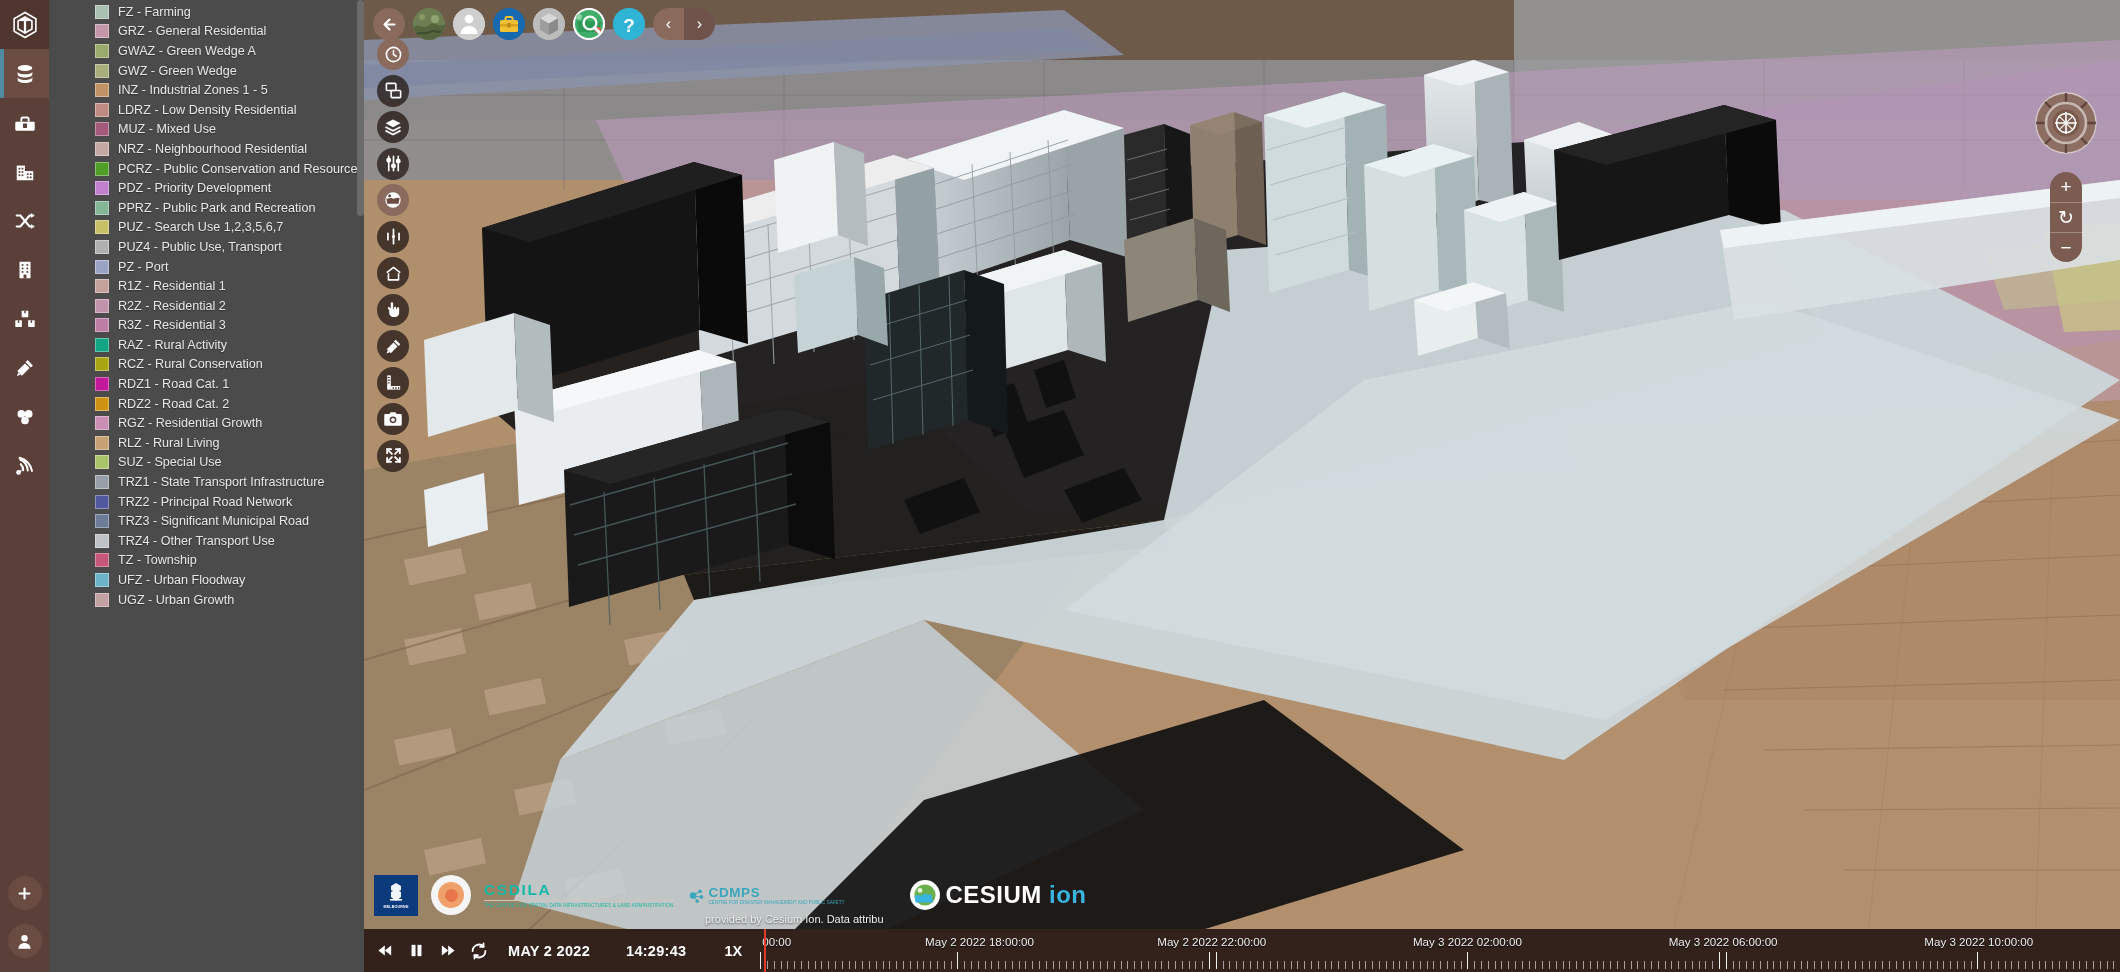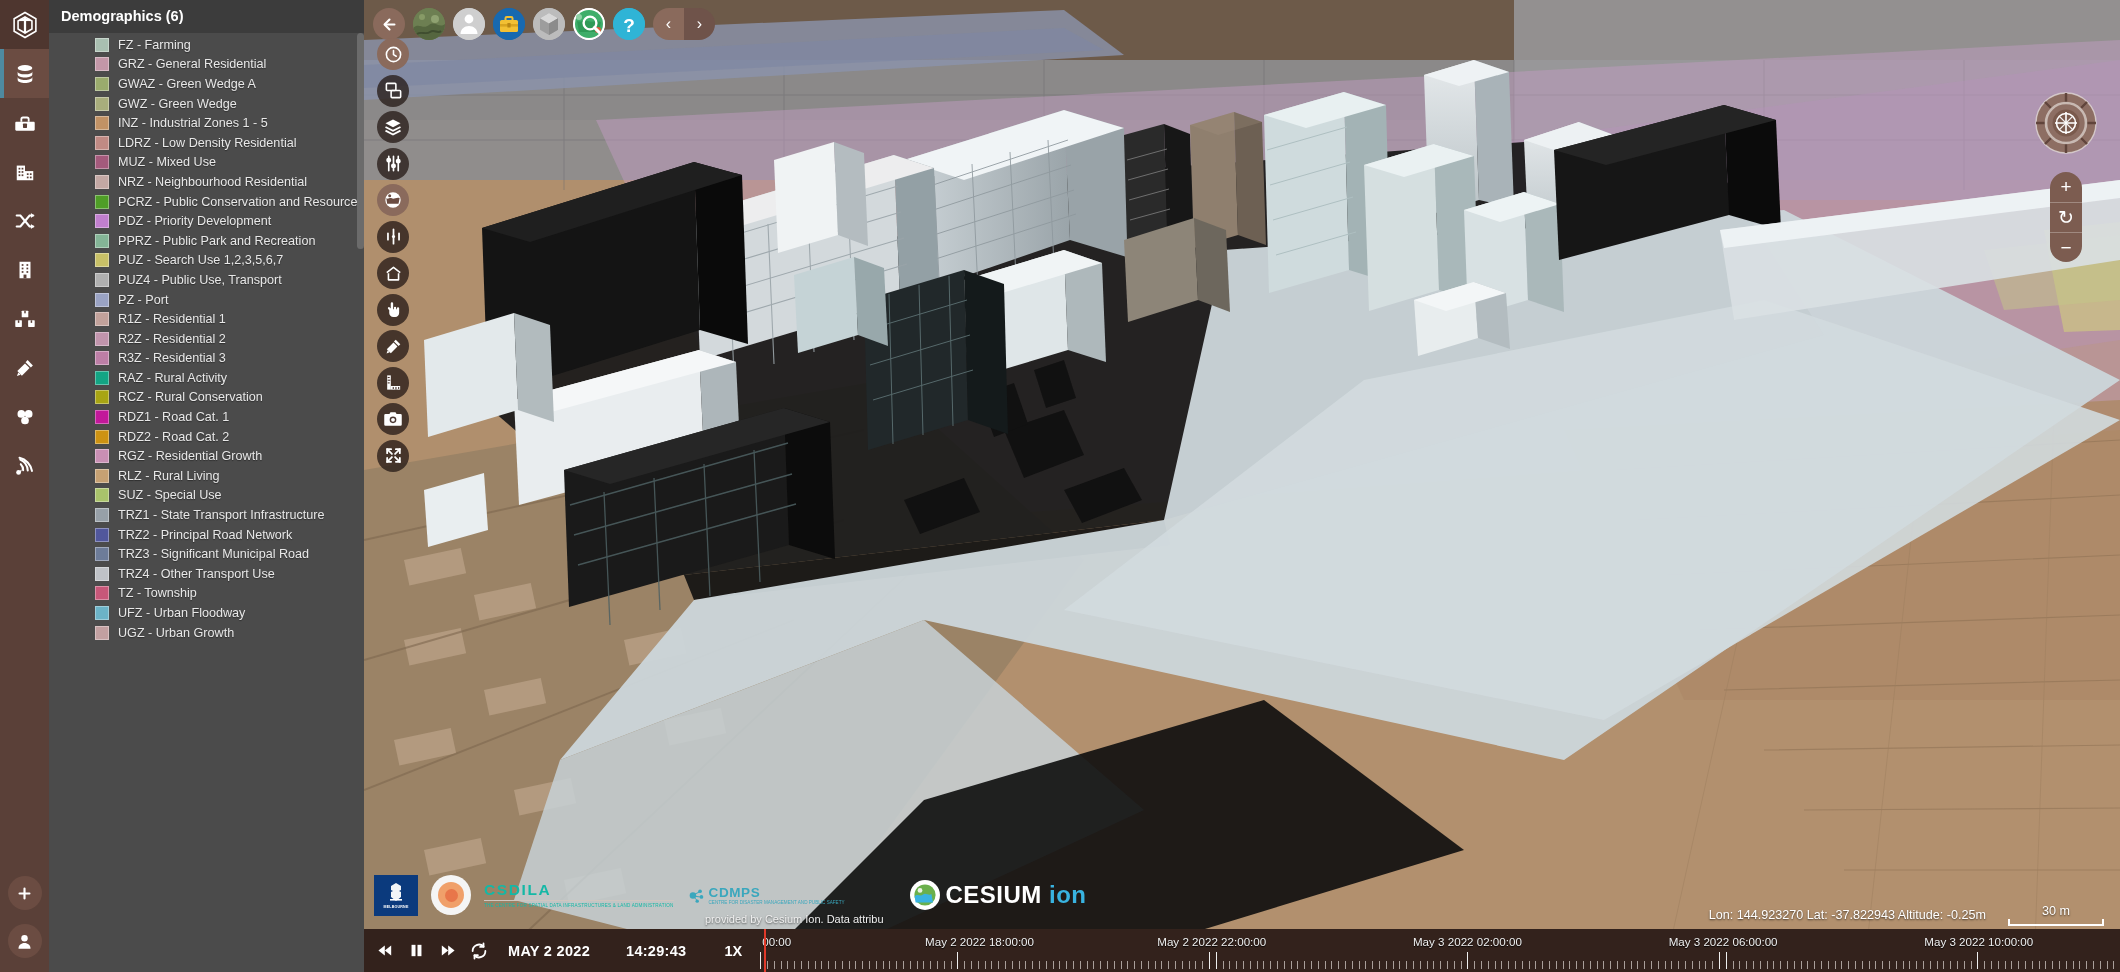--- a/index.html
+++ b/index.html
@@ -660,27 +660,20 @@
             <circle cx="13" cy="13" r="10.6" fill="#6ab04c"></circle>
             <path d="M2.6 14.5c3-3.4 5.6.6 8.4-2s5.6 1.8 8.4-.6l1.6 8.6H3.6z" fill="#39b3e0"></path>
             <circle cx="8" cy="8.4" r="2.4" fill="#fff" opacity=".85"></circle>
           </svg>
       </div>
       <div class="ct"><span>CESIUM</span> <em>ion</em></div>
     </div>
   </div>
   <div id="cesium-attrib">provided by Cesium Ion.  Data attribu</div>
 
-  <div id="status">
-    <div id="lonlat">Lon: 144.923270 Lat: -37.822943 Altitude: -0.25m</div>
-    <div id="scalebar">
-      <div class="txt">30 m</div>
-      <div class="bar"></div>
-    </div>
-  </div>
 
   <div id="bottombar">
     <div id="transport">
       <div class="tp">
         <svg width="19" height="17" viewBox="0 0 24 24" fill="#fff">
             <path d="M20 5v14l-9-7z"></path>
             <path d="M11 5v14l-9-7z"></path>
           </svg>
       </div>
       <div class="tp">
@@ -912,21 +905,20 @@
         <div class="tl-tick minor" style="left: 1326px;"></div>
         <div class="tl-tick minor" style="left: 1332.8px;"></div>
         <div class="tl-tick minor" style="left: 1339.6px;"></div>
         <div class="tl-tick minor" style="left: 1346.4px;"></div>
         <div class="tl-tick minor" style="left: 1353.2px;"></div>
         <div id="tl-needle" style="left: 4.08px;"></div>
       </div>
   </div>
 
   <div id="panel">
-    <div id="group-header">Demographics (6)</div>
     <div id="list">
       <div id="list-inner">
           <div class="zone-row">
             <span class="swatch" style="background: rgb(169, 191, 177);"></span>
             <span class="zone-label">FZ - Farming</span>
           </div>
           <div class="zone-row">
             <span class="swatch" style="background: rgb(195, 151, 168);"></span>
             <span class="zone-label">GRZ - General Residential</span>
           </div>

